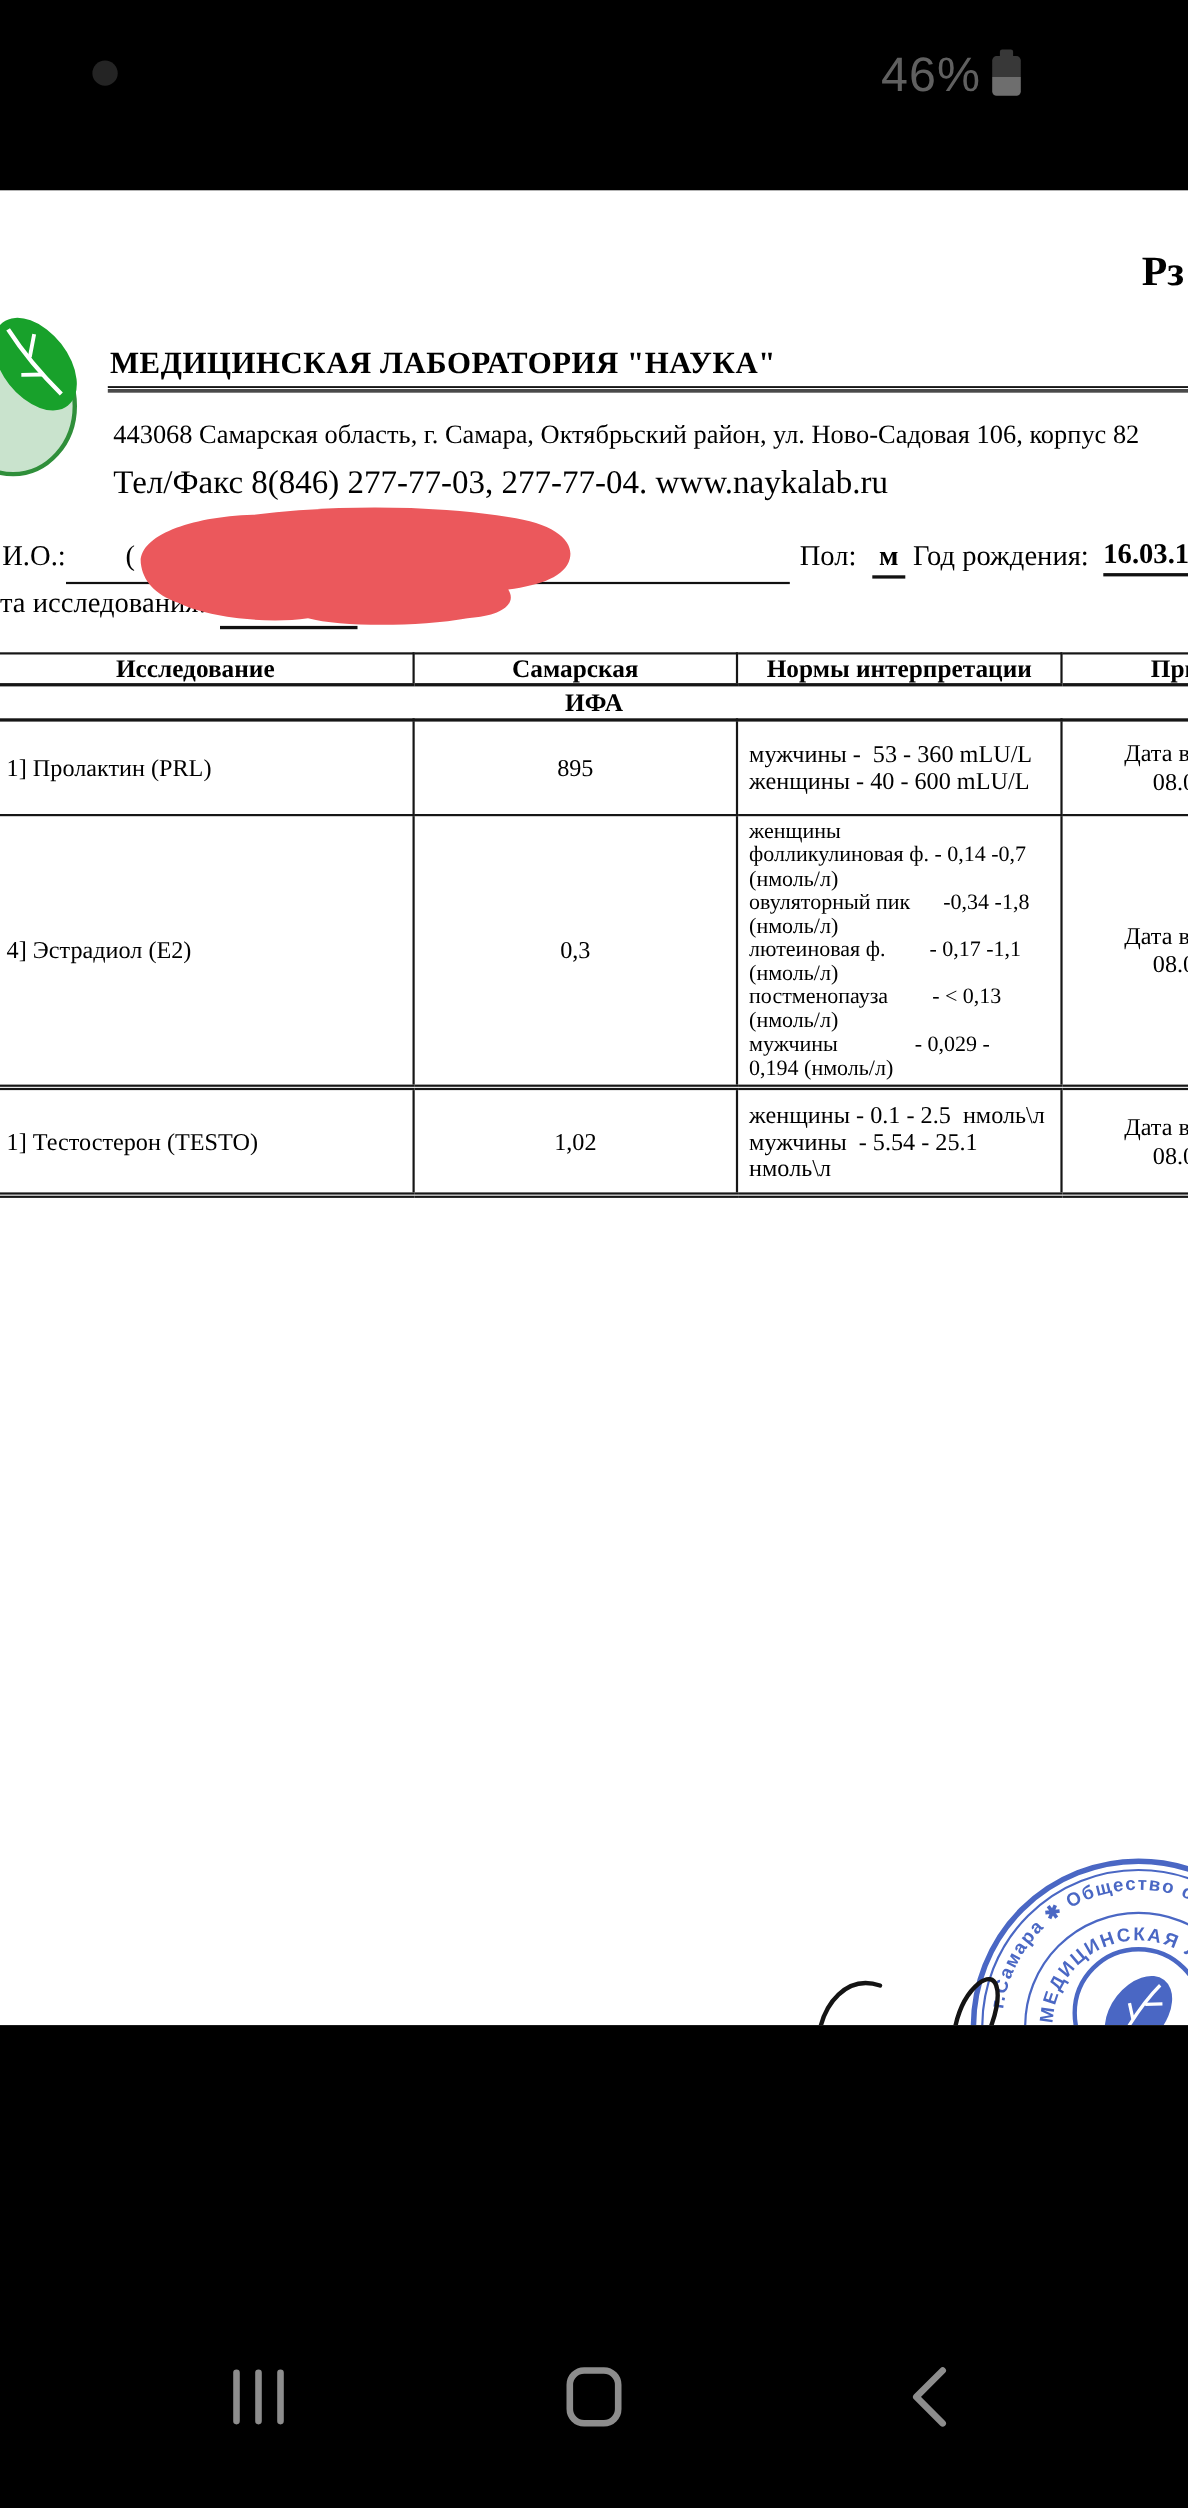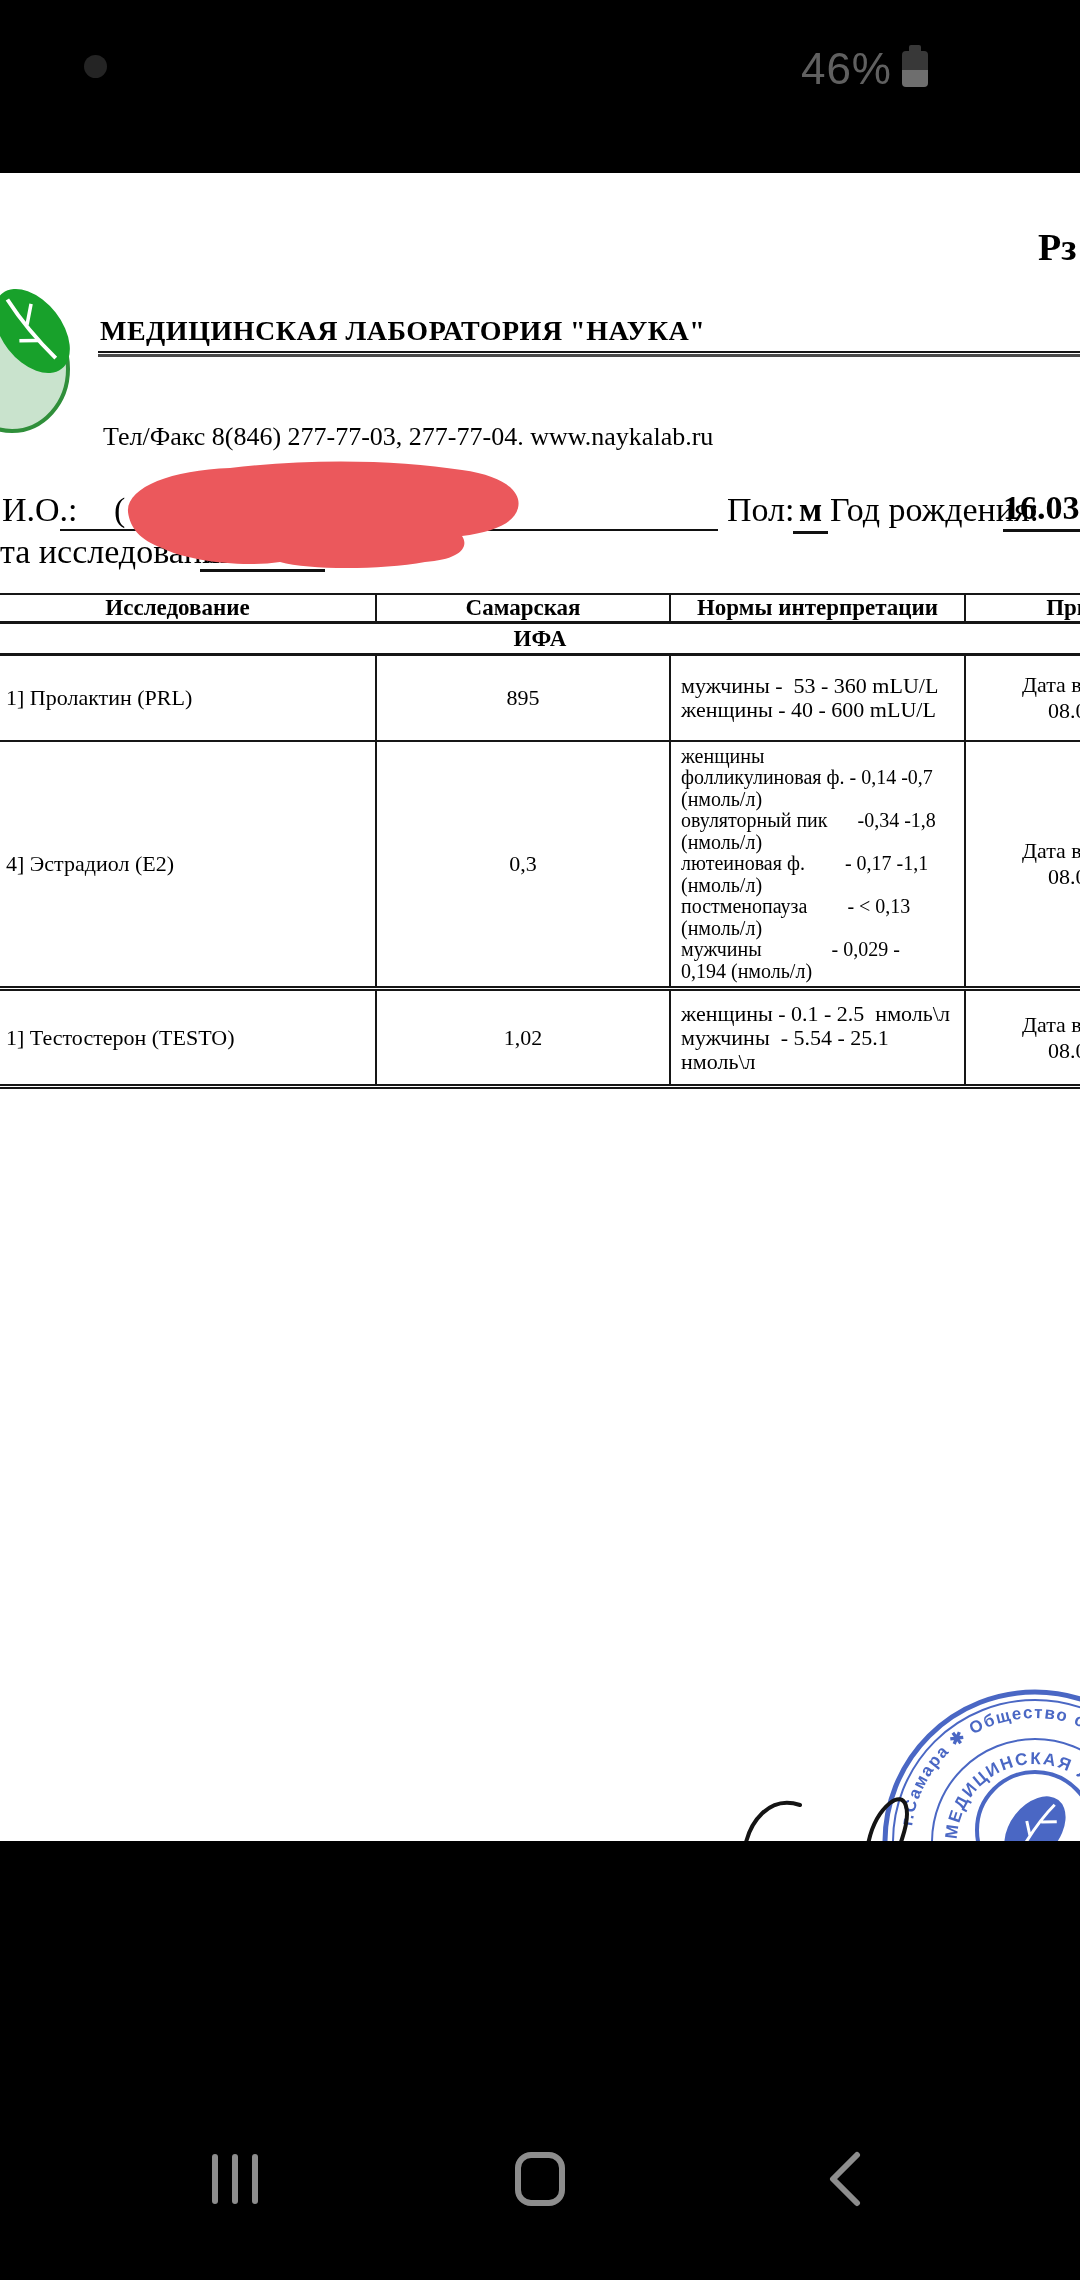--- a/index.html
+++ b/index.html
@@ -20,24 +20,24 @@
 
   
   .paper { position:absolute; left:0; top:173px; width:1080px; height:1668px; background:#fff; overflow:hidden; }
   .rz-corner { position:absolute; left:1038px; top:52px; font-weight:bold; font-size:38px; white-space:nowrap; }
 
   .logo-svg { position:absolute; left:-46px; top:88px; }
   .lab-title { position:absolute; left:100px; top:142px; font-weight:bold; font-size:28px; letter-spacing:0.5px; white-space:nowrap; }
   .title-rule { position:absolute; left:98px; top:178px; width:982px; height:6px;
                 background:linear-gradient(#161616 0 2px,#fff 2px 3px,#4a4a4a 3px 6px); }
   .addr1 { position:absolute; left:103px; top:210px; font-size:24px; white-space:nowrap; }
-  .addr2 { position:absolute; left:103px; top:249px; font-size:26px; white-space:nowrap; }
-
-  
-  .pt { position:absolute; font-size:34px; white-space:nowrap; }
+  .addr2 { position:absolute; left:103px; top:249px; font-size:30px; white-space:nowrap; }
+
+  
+  .pt { position:absolute; font-size:26px; white-space:nowrap; }
   .pt-name-label { left:2px; top:318px; }
   .pt-paren { left:114px; top:318px; }
   .name-line { position:absolute; left:60px; top:356px; width:658px; height:2px; background:#111; }
   .pt-sex-label { left:727px; top:318px; }
   .pt-sex-val { left:793px; top:318px; font-weight:bold; border-bottom:3px solid #111; padding:0 6px 2px 6px; }
   .pt-birth-label { left:830px; top:318px; }
   .pt-birth-val { left:1003px; top:316px; font-weight:bold; border-bottom:3px solid #111; padding-right:90px; padding-bottom:2px; }
   .pt-date-label { left:0px; top:360px; }
   .pt-date-val { left:203px; top:360px; font-weight:bold; }
   .date-line { position:absolute; left:200px; top:396px; width:125px; height:3px; background:#111; }
@@ -98,20 +98,21 @@
       <ellipse cx="58" cy="108" rx="56" ry="62" fill="#c9e3cd" stroke="#2f8f3a" stroke-width="4"></ellipse>
       <g transform="rotate(-38 78 70)">
         <ellipse cx="78" cy="70" rx="30" ry="48" fill="#18a12b"></ellipse>
         <path d="M78 30 C76 52 76 76 80 106" stroke="#ffffff" stroke-width="4" fill="none"></path>
         <path d="M78 62 L94 48 M78 82 L62 70" stroke="#ffffff" stroke-width="3.5" fill="none"></path>
       </g>
     </svg>
 
     <div class="lab-title">МЕДИЦИНСКАЯ ЛАБОРАТОРИЯ "НАУКА"</div>
     <div class="title-rule"></div>
+    <div class="addr1">443068 Самарская область, г. Самара, Октябрьский район, ул. Ново-Садовая 106, корпус 82</div>
     <div class="addr2">Тел/Факс 8(846) 277-77-03, 277-77-04. www.naykalab.ru</div>
 
     <span class="pt pt-name-label">И.О.:</span>
     <span class="pt pt-paren">(</span>
     <div class="name-line"></div>
     <span class="pt pt-sex-label">Пол:</span>
     <span class="pt pt-sex-val">м</span>
     <span class="pt pt-birth-label">Год рождения:</span>
     <span class="pt pt-birth-val">16.03.1</span>
     <span class="pt pt-date-label">та исследования:</span>

